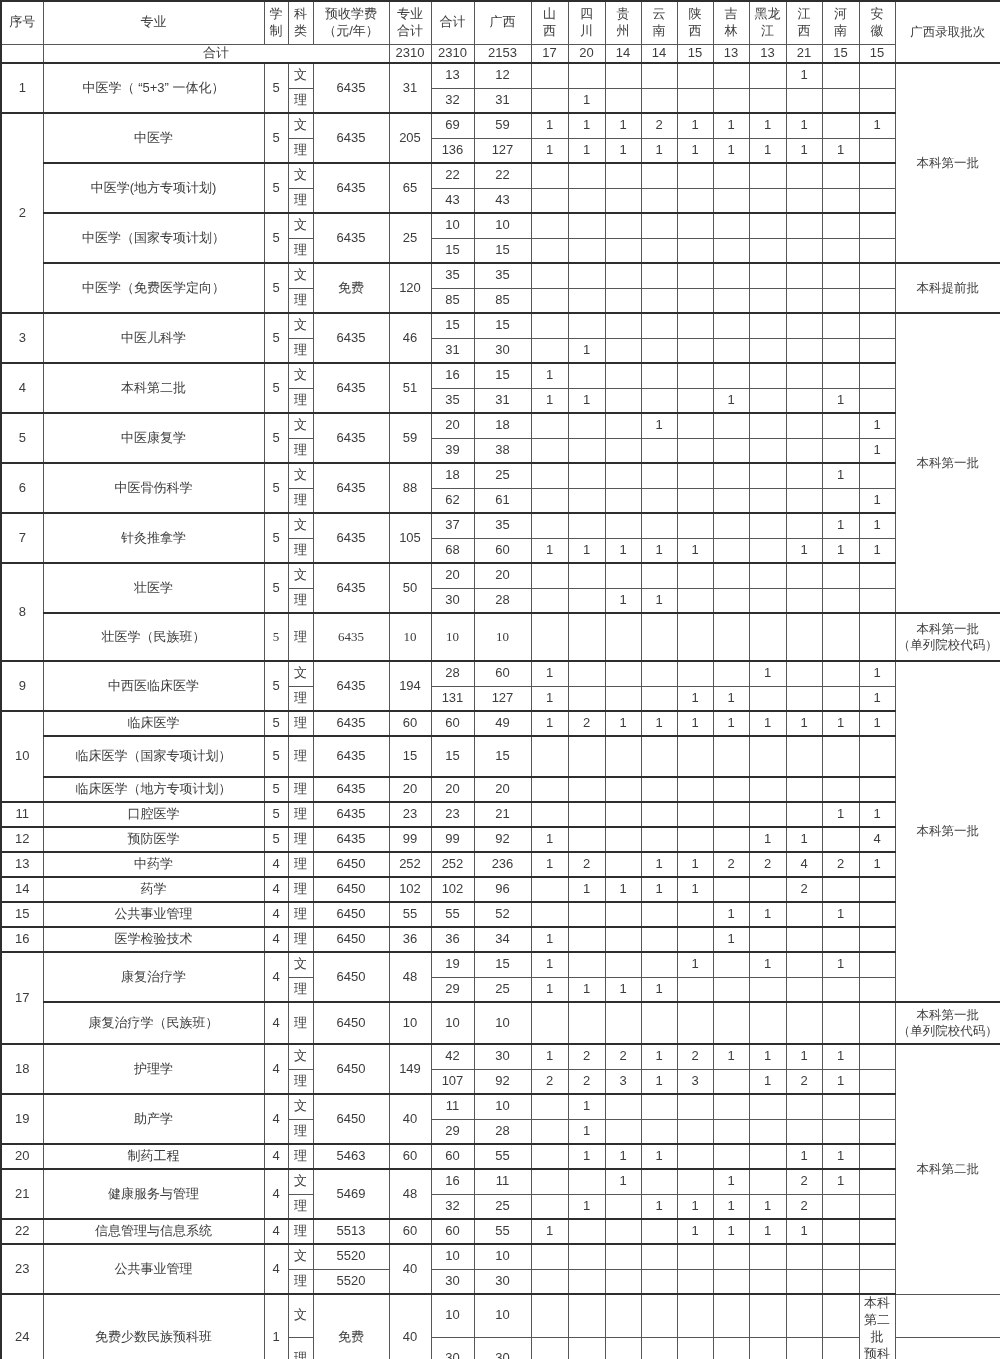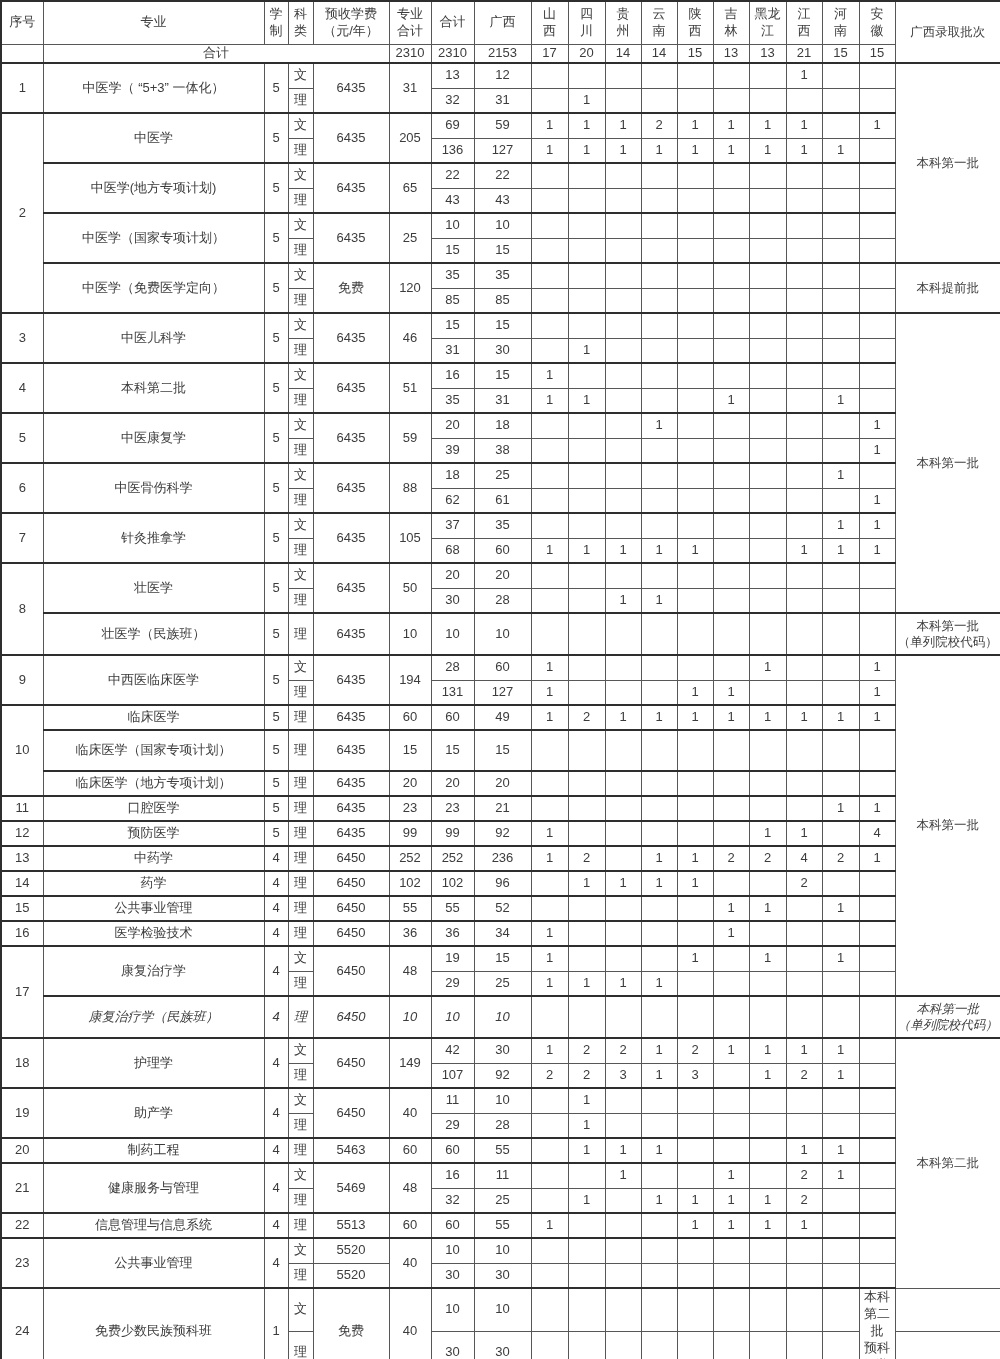--- a/index.html
+++ b/index.html
@@ -471,21 +471,21 @@
           <td></td>
           <td>1</td>
           <td>1</td>
           <td></td>
           <td></td>
           <td></td>
           <td></td>
           <td></td>
           <td></td>
         </tr>
-        <tr class="gs" style="height: 42px;">
+        <tr class="gs" style="height: 48px; font-family: Liberation Serif, serif;">
           <td>壮医学（民族班）</td>
           <td>5</td>
           <td>理</td>
           <td>6435</td>
           <td>10</td>
           <td>10</td>
           <td>10</td>
           <td></td>
           <td></td>
           <td></td>
@@ -741,21 +741,21 @@
           <td>1</td>
           <td>1</td>
           <td>1</td>
           <td></td>
           <td></td>
           <td></td>
           <td></td>
           <td></td>
           <td></td>
         </tr>
-        <tr class="gs" style="height: 42px; font-style: italic;">
+        <tr class="gs" style="height: 42px;">
           <td>康复治疗学（民族班）</td>
           <td>4</td>
           <td>理</td>
           <td>6450</td>
           <td>10</td>
           <td>10</td>
           <td>10</td>
           <td></td>
           <td></td>
           <td></td>

